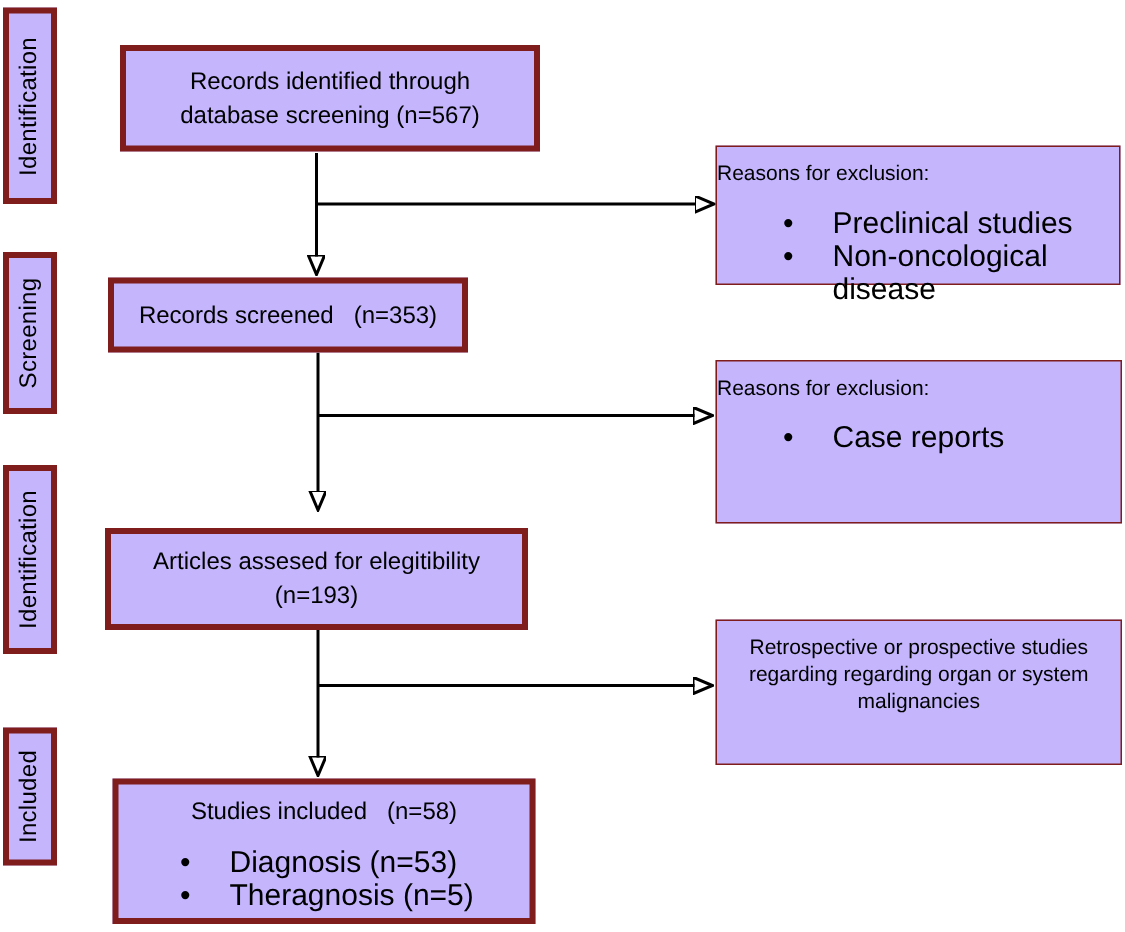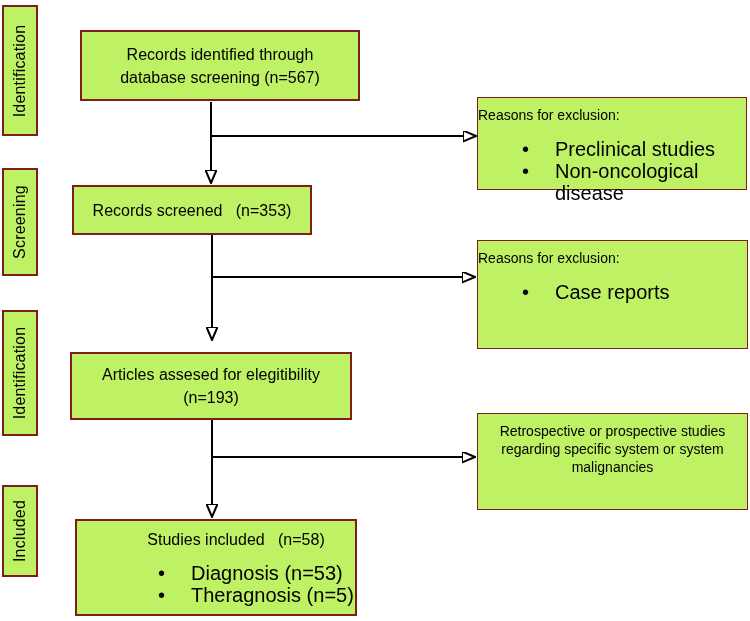--- a/index.html
+++ b/index.html
@@ -13,22 +13,22 @@
     overflow: hidden;
   }
   .arrows {
     position: absolute;
     left: 0; top: 0;
     width: 750px; height: 621px;
   }
   .arrows path { stroke: #000000; stroke-width: 2; fill: none; }
   .box {
     position: absolute;
-    background: #bef264;
-    border: 2px solid #7f1d1d;
+    background: #c4b5fd;
+    border: 4px solid #7f1d1d;
     box-sizing: border-box;
   }
   
   .stage {
     display: flex;
     align-items: center;
     justify-content: center;
   }
   .stage .vtext {
     transform: rotate(-90deg);
@@ -45,21 +45,20 @@
     text-align: center;
     font-size: 16px;
     line-height: 23px;
   }
   .flowbox .line { white-space: pre-wrap; }
   
   .flowbox-list {
     display: block;
     padding-top: 7px;
     text-align: center;
-    padding-left: 40px;
   }
   .flowbox-list .title {
     font-size: 16px;
     line-height: 23px;
     white-space: pre-wrap;
   }
   
   .sidebox {
     border-width: 1.5px;
     font-size: 14px;
@@ -164,17 +163,17 @@
 
   <div class="box sidebox" style="left:477px; top:240px; width:271px; height:109px;">
     <div class="heading">Reasons for exclusion:</div>
     <ul class="bullets">
       <li>Case reports</li>
     </ul>
   </div>
 
   <div class="box sidebox sidebox-center" style="left:477px; top:413px; width:271px; height:97px;">
     <div class="line">Retrospective or prospective studies</div>
-    <div class="line">regarding specific system or system</div>
+    <div class="line">regarding regarding organ or system</div>
     <div class="line">malignancies</div>
   </div>
 
 </div>
 
 </body></html>

